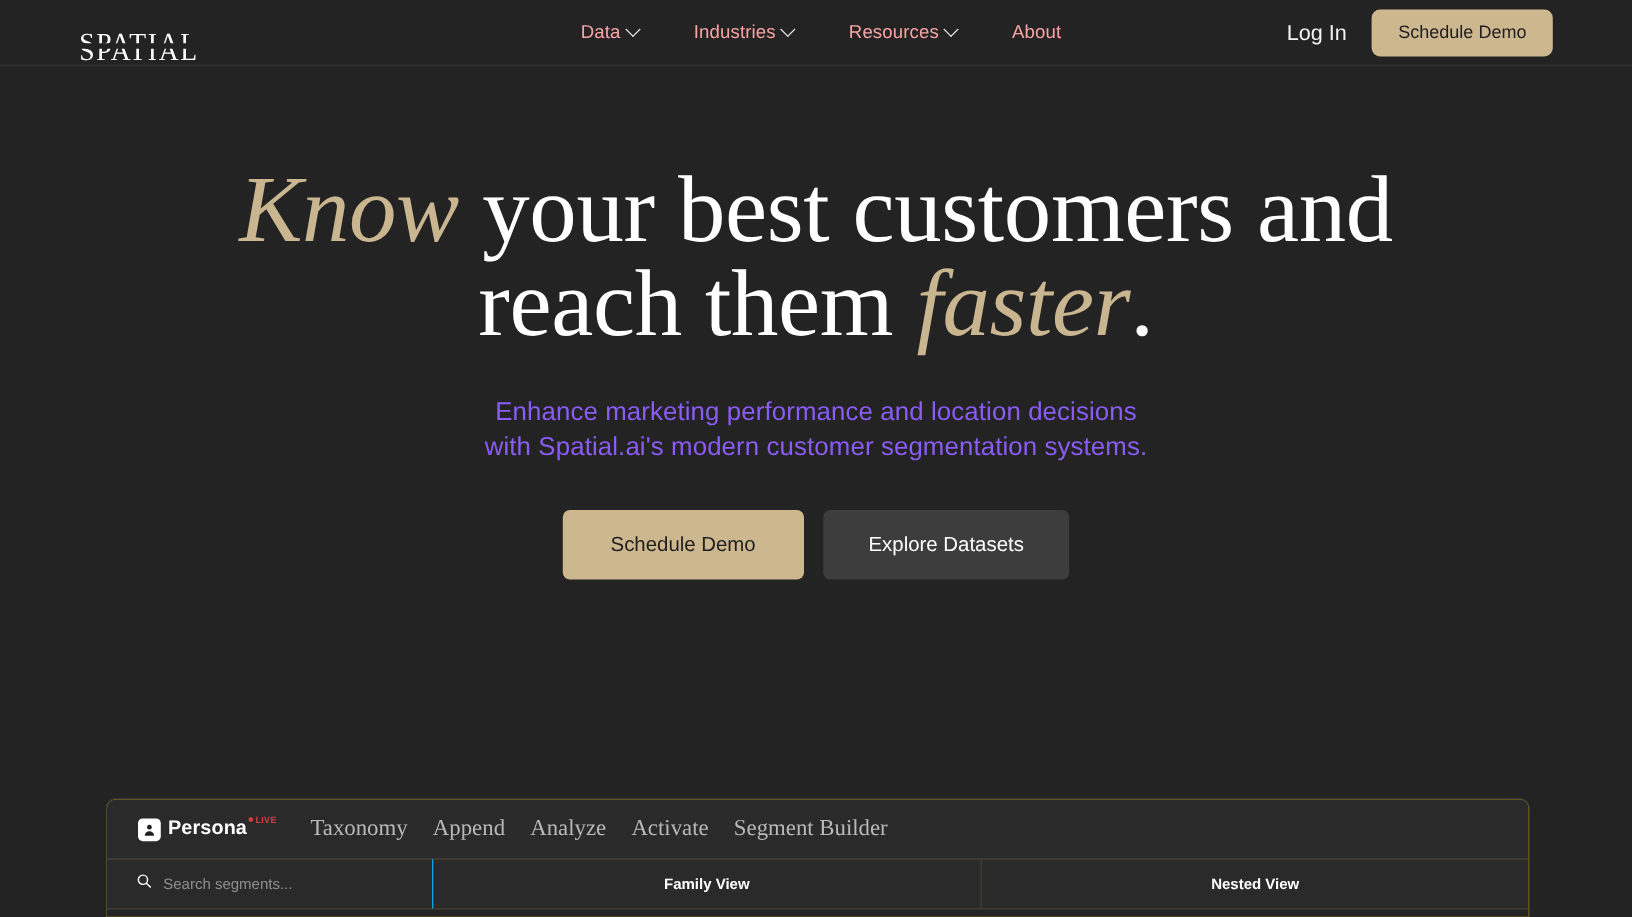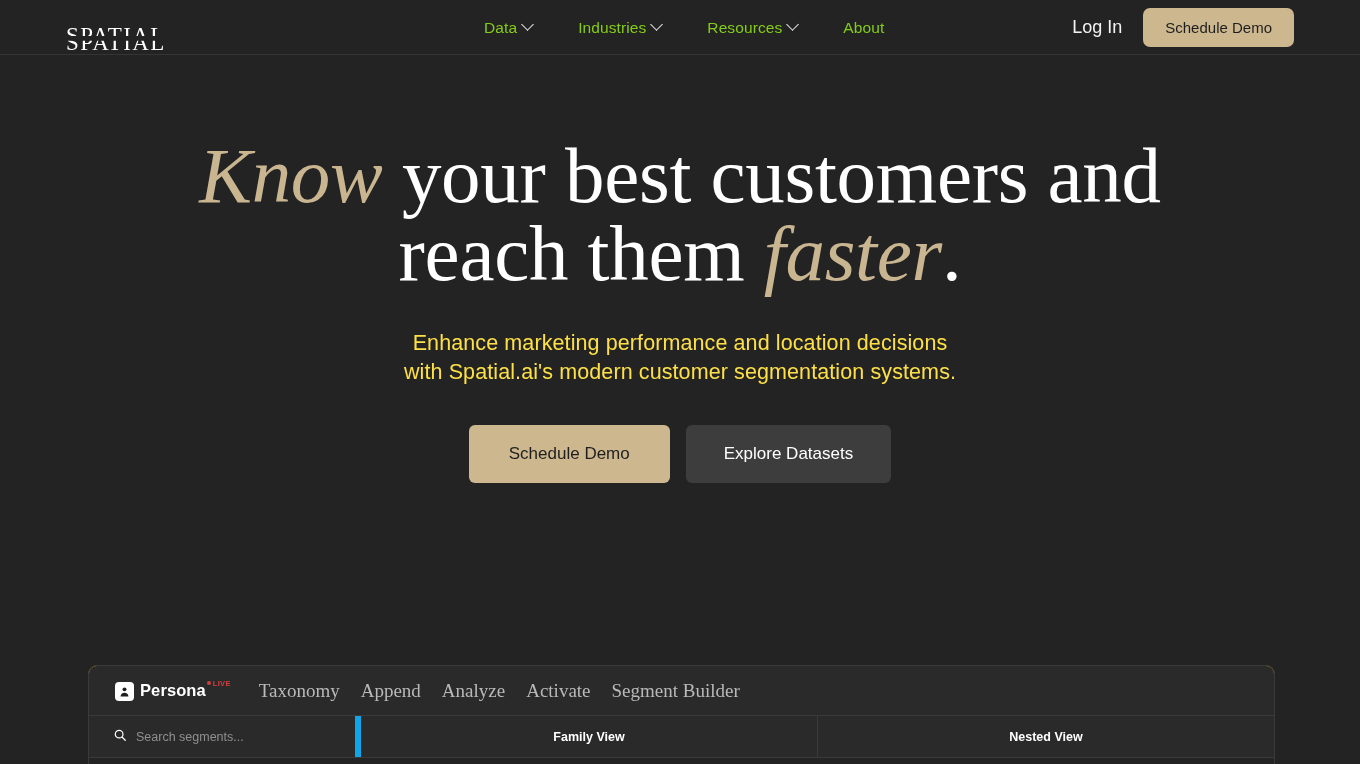--- a/index.html
+++ b/index.html
@@ -59,21 +59,21 @@
     height: 55px;
     display: flex;
     align-items: center;
     gap: 46px;
   }
   .nav-link {
     display: flex;
     align-items: center;
     gap: 6px;
     font-size: 15.5px;
-    color: #84cc16;
+    color: #fca5a5;
     letter-spacing: 0.1px;
     cursor: pointer;
     white-space: nowrap;
   }
   .chev {
     display: inline-block;
     width: 9px; height: 9px;
     border-right: 1.6px solid #e8e8e8;
     border-bottom: 1.6px solid #e8e8e8;
     transform: translateY(-3px) rotate(45deg);
@@ -132,21 +132,21 @@
   .hero-title .em {
     font-style: italic;
     color: #c9b590;
   }
 
   .hero-sub {
     margin-top: 36px;
     font-size: 21.5px;
     line-height: 1.33;
     text-align: center;
-    color: #fde047;
+    color: #8b5cf6;
     max-width: 560px;
     letter-spacing: 0.1px;
   }
 
   .hero-ctas {
     margin-top: 38px;
     display: flex;
     gap: 16px;
   }
   .btn-hero {
@@ -249,21 +249,21 @@
   .app-tabs {
     display: flex;
     height: 41px;
   }
   .search-cell {
     width: 272px;
     display: flex;
     align-items: center;
     gap: 9px;
     padding-left: 24px;
-    border-right: 6px solid #0ea5e9;
+    border-right: 1px solid #0ea5e9;
     background: #2a2a2a;
     flex-shrink: 0;
   }
   .search-input {
     background: transparent;
     border: none;
     outline: none;
     color: #cfcfcf;
     font-size: 12.5px;
     font-family: "Liberation Sans", sans-serif;

